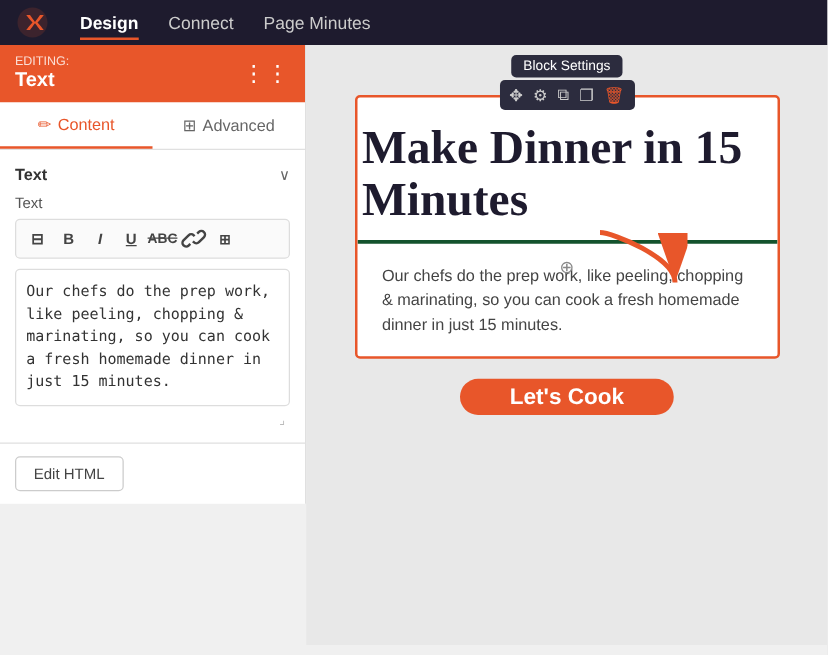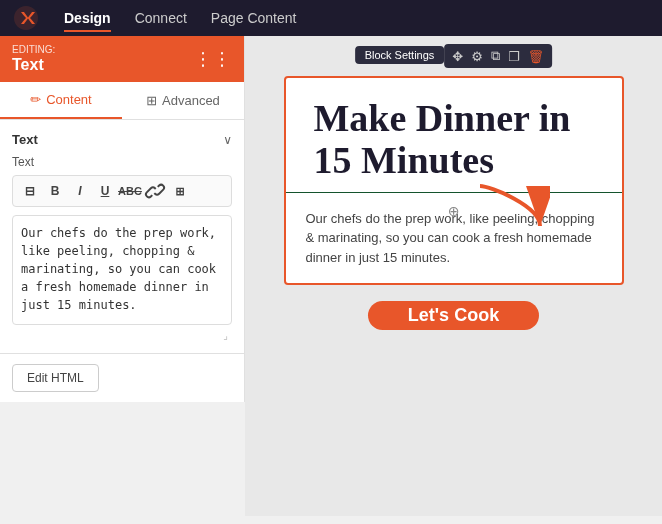--- a/index.html
+++ b/index.html
@@ -229,21 +229,21 @@
       align-items: center;
     }
 
     
     .block-settings-bar {
       position: absolute;
       top: 8px;
       left: 50%;
       transform: translateX(-50%);
       display: flex;
-      flex-direction: row;
+      flex-direction: column;
       align-items: center;
     }
     .block-settings-label {
       background: #2c2c3e;
       color: #fff;
       font-size: 11px;
       padding: 3px 10px;
       border-radius: 4px;
       white-space: nowrap;
       margin-bottom: 2px;
@@ -273,22 +273,22 @@
     
     .canvas-block {
       width: 340px;
       border: 2px solid #e8562a;
       border-radius: 4px;
       background: #fff;
       overflow: hidden;
     }
 
     .block-heading {
-      padding: 20px 28px 10px;
-      border-bottom: 1px solid #14532d;
+      padding: 20px 4px 10px;
+      border-bottom: 3px solid #14532d;
     }
     .heading-text {
       font-size: 38px;
       font-weight: 900;
       color: #1e1b2e;
       line-height: 1.1;
       font-family: Georgia, serif;
     }
 
     .block-body {
@@ -335,21 +335,21 @@
 <body>
 
 <nav class="top-nav">
   <svg class="nav-logo" viewBox="0 0 28 28" fill="none">
     <path d="M14 2C7.37 2 2 7.37 2 14s5.37 12 12 12 12-5.37 12-12S20.63 2 14 2z" fill="#e8562a" opacity="0.15"></path>
     <path d="M9 8c1.5 2 3 4 5 6-2 2-3.5 4-5 6h3c1-1.5 2.5-3.5 4-5.5 1.5 2 3 4 4 5.5h3c-1.5-2-3-4-5-6 2-2 3.5-4 5-6h-3c-1 1.5-2.5 3.5-4 5.5-1.5-2-3-4-4-5.5H9z" fill="#e8562a"></path>
   </svg>
 
   <span class="nav-item active">Design</span>
   <span class="nav-item">Connect</span>
-  <span class="nav-item">Page Content</span>
+  <span class="nav-item">Page Minutes</span>
 </nav>
 
 <div class="main-layout">
 
   <div class="left-panel-wrapper">
     <div class="left-panel">
 
       <div class="editing-header">
         <div>
           <div class="editing-label">EDITING:</div>

